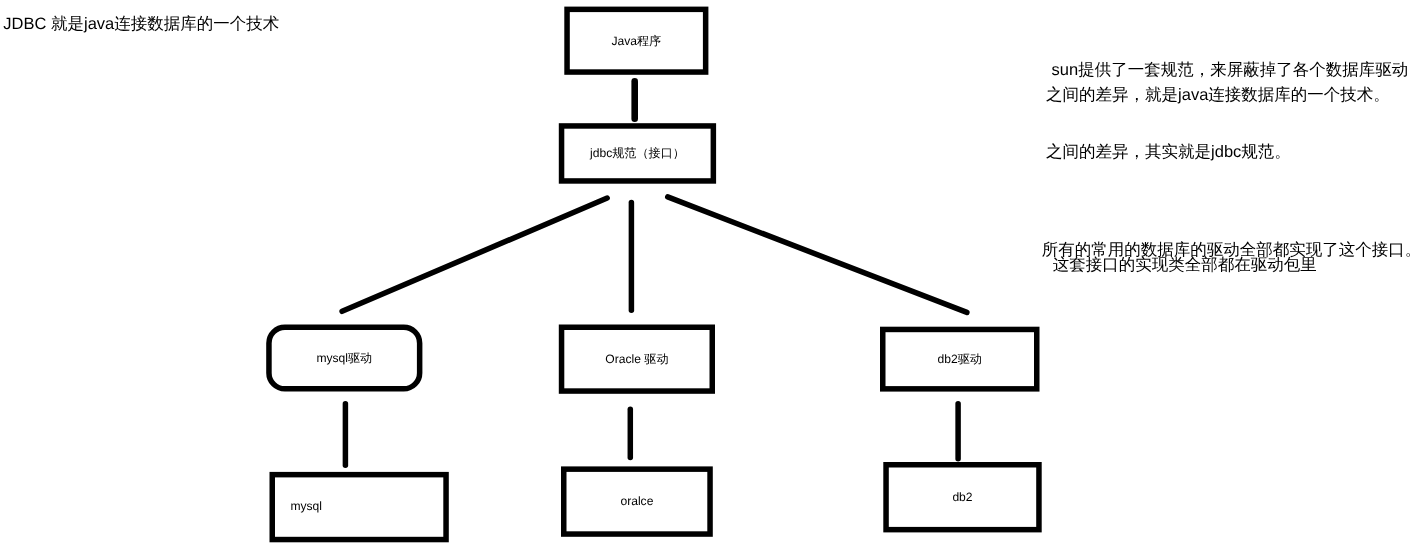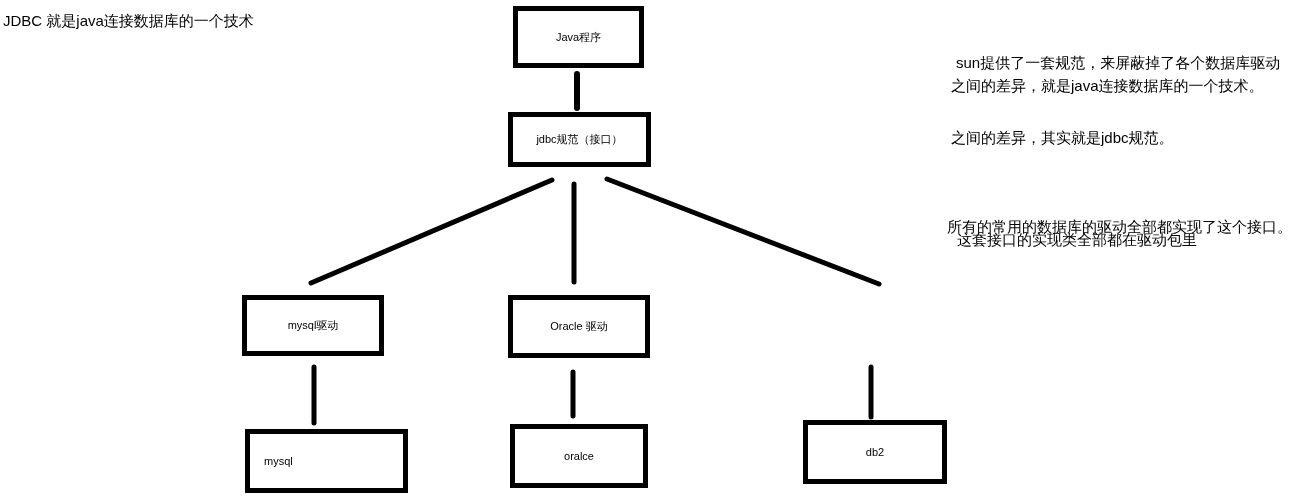--- a/index.html
+++ b/index.html
@@ -26,21 +26,21 @@
     border: 5px solid var(--ink, #000000);
     background: var(--bg, #ffffff);
     display: flex;
     align-items: center;
     justify-content: center;
     font-size: 11px;
     white-space: nowrap;
   }
   .n-java    { left: 513px; top: 6px;   width: 131px; height: 62px; }
   .n-jdbc    { left: 508px; top: 112px; width: 143px; height: 55px; }
-  .n-mysqld  { left: 242px; top: 295px; width: 142px; height: 61px; }
+  .n-mysqld  { left: 242px; top: 295px; width: 142px; height: 61px; border-radius: 17px; }
   .n-oracled { left: 508px; top: 295px; width: 142px; height: 63px; }
   .n-db2d    { left: 800px; top: 297px; width: 145px; height: 59px; }
   .n-mysql   { left: 245px; top: 429px; width: 163px; height: 64px;
                justify-content: flex-start; padding-left: 14px; }
   .n-oracle  { left: 510px; top: 424px; width: 138px; height: 64px; }
   .n-db2     { left: 803px; top: 420px; width: 144px; height: 64px; }
   .note {
     position: absolute;
     font-size: 15px;
     white-space: nowrap;
@@ -72,20 +72,21 @@
   <div class="note note-left">JDBC 就是java连接数据库的一个技术</div>
 
   <div class="node n-java">Java程序</div>
 
   <div class="node n-jdbc">jdbc规范（接口）</div>
 
   <div class="node n-mysqld">mysql驱动</div>
 
   <div class="node n-oracled">Oracle 驱动</div>
 
+  <div class="node n-db2d">db2驱动</div>
 
   <div class="node n-mysql">mysql</div>
 
   <div class="node n-oracle">oralce</div>
 
   <div class="node n-db2">db2</div>
 
   <div class="note nr1">sun提供了一套规范，来屏蔽掉了各个数据库驱动</div>
   <div class="note nr2">之间的差异，就是java连接数据库的一个技术。</div>
   <div class="note nr3">之间的差异，其实就是jdbc规范。</div>

